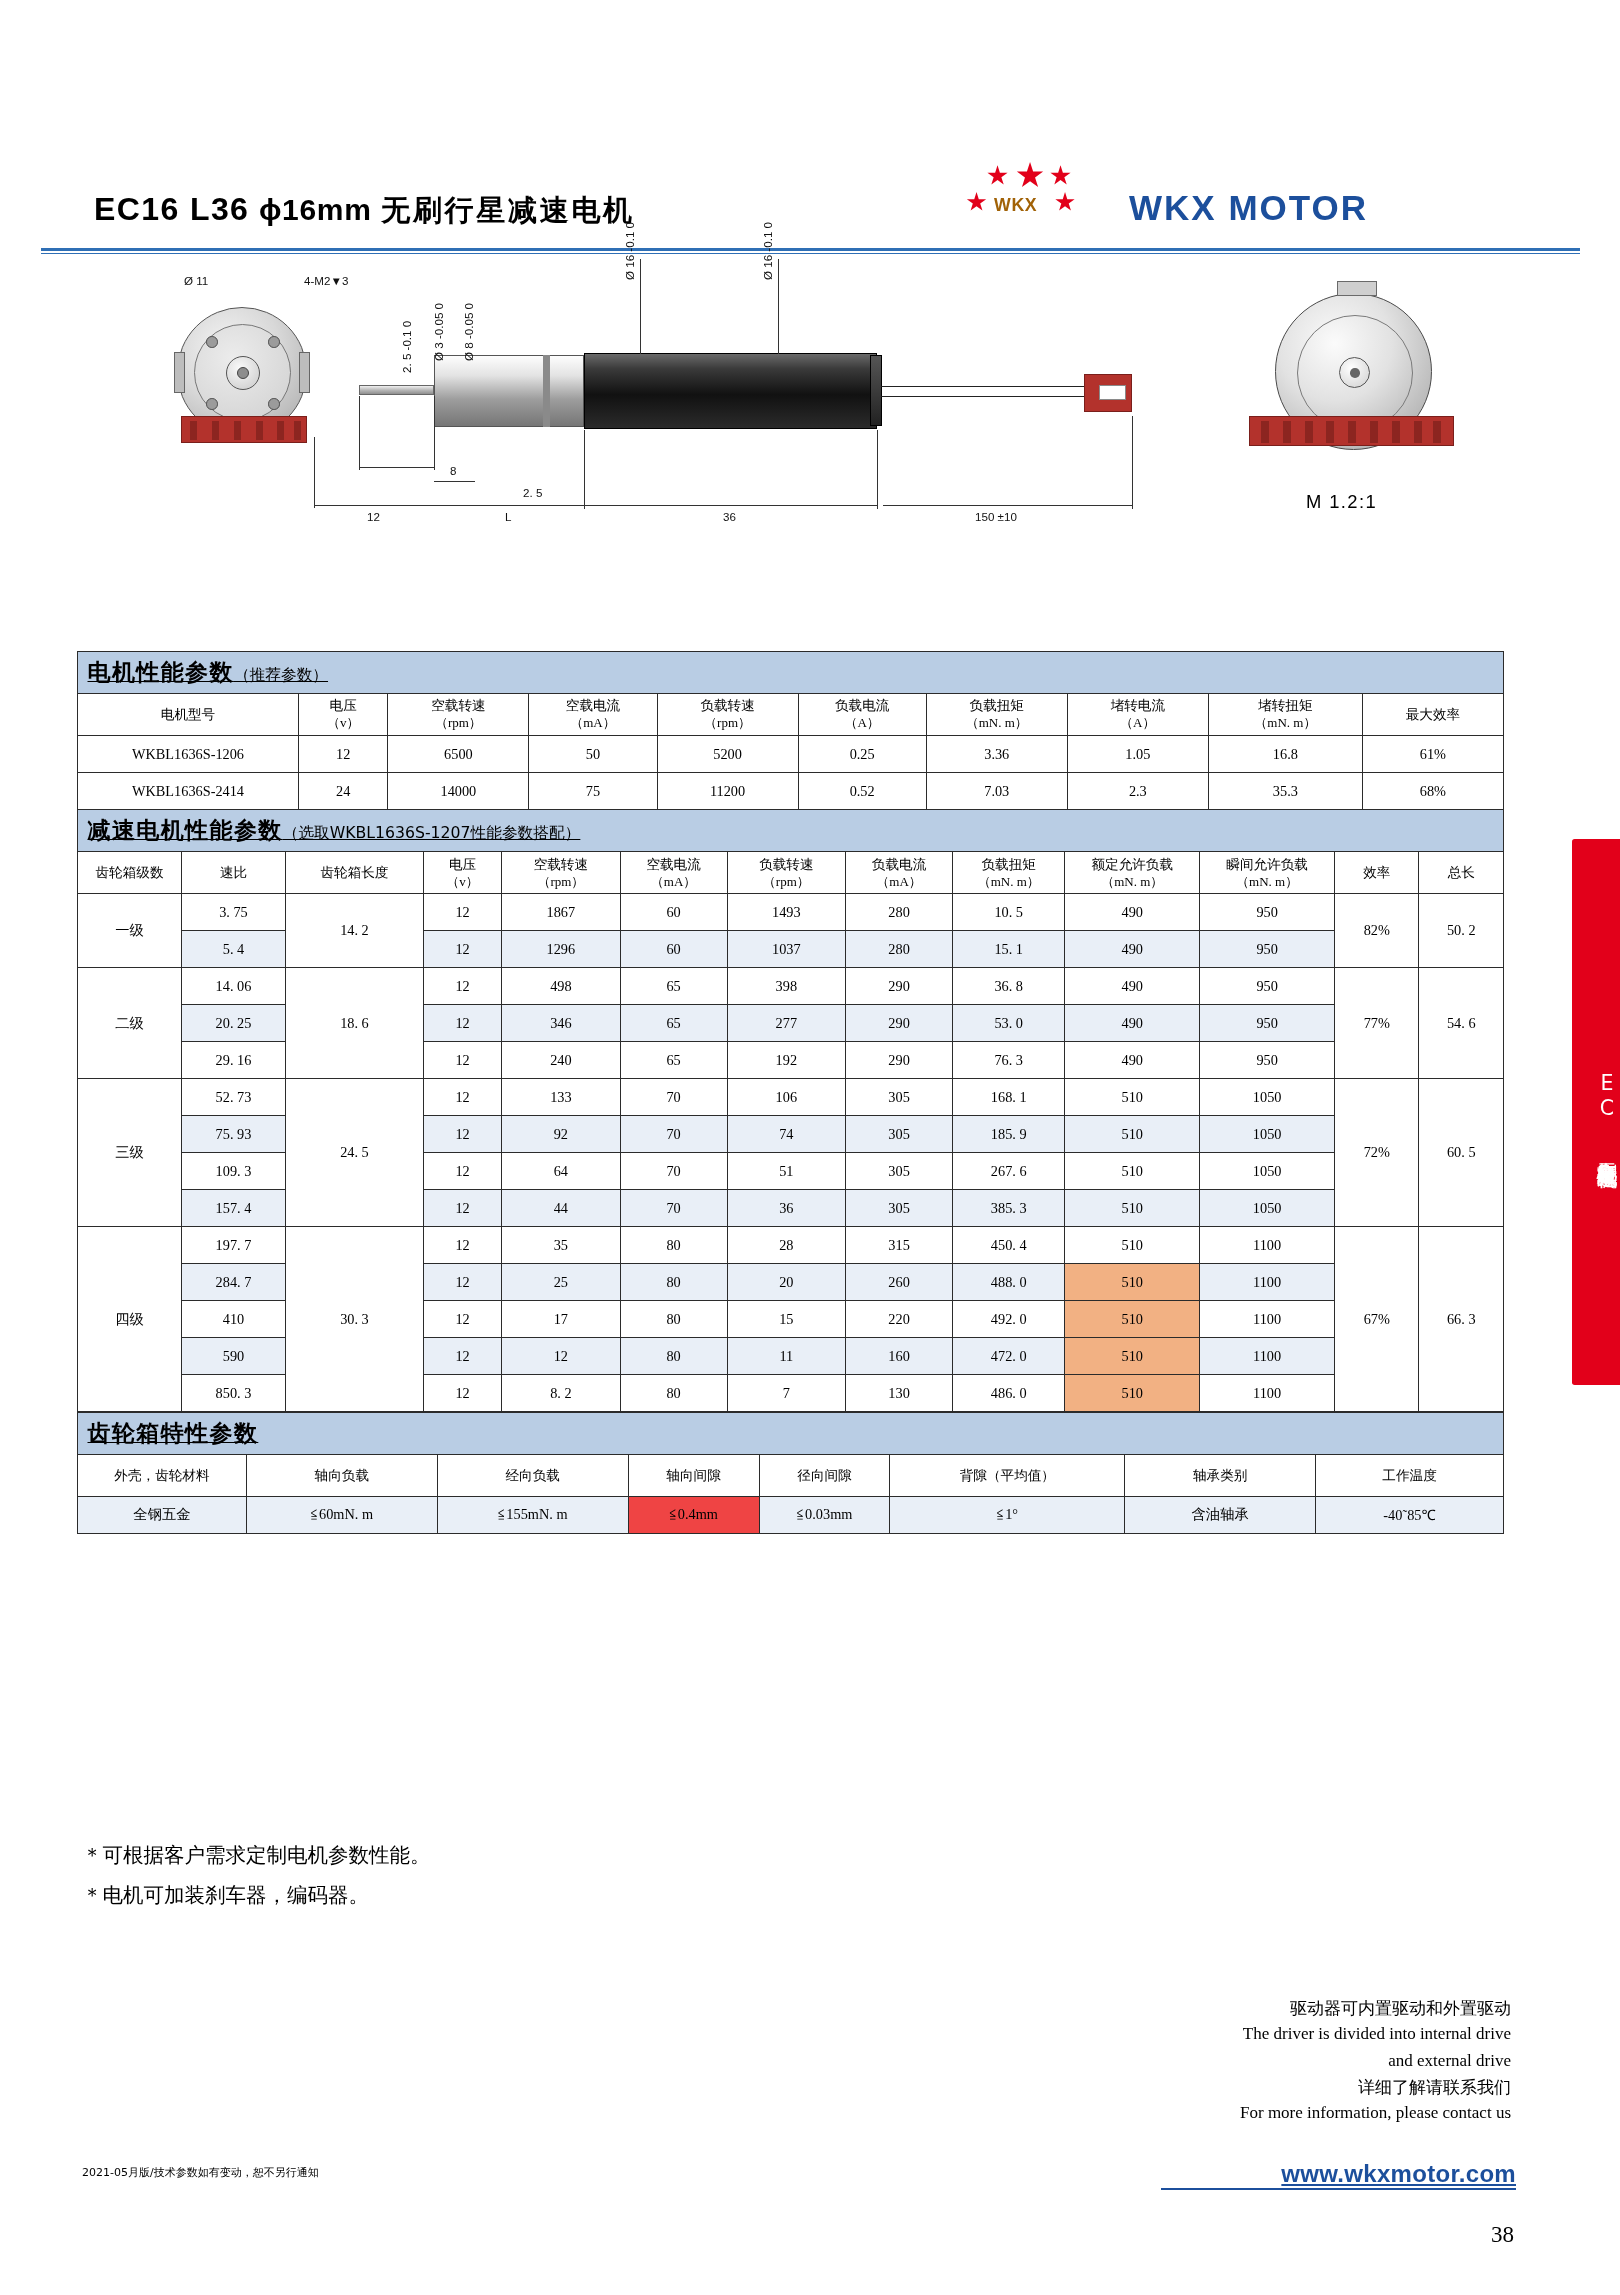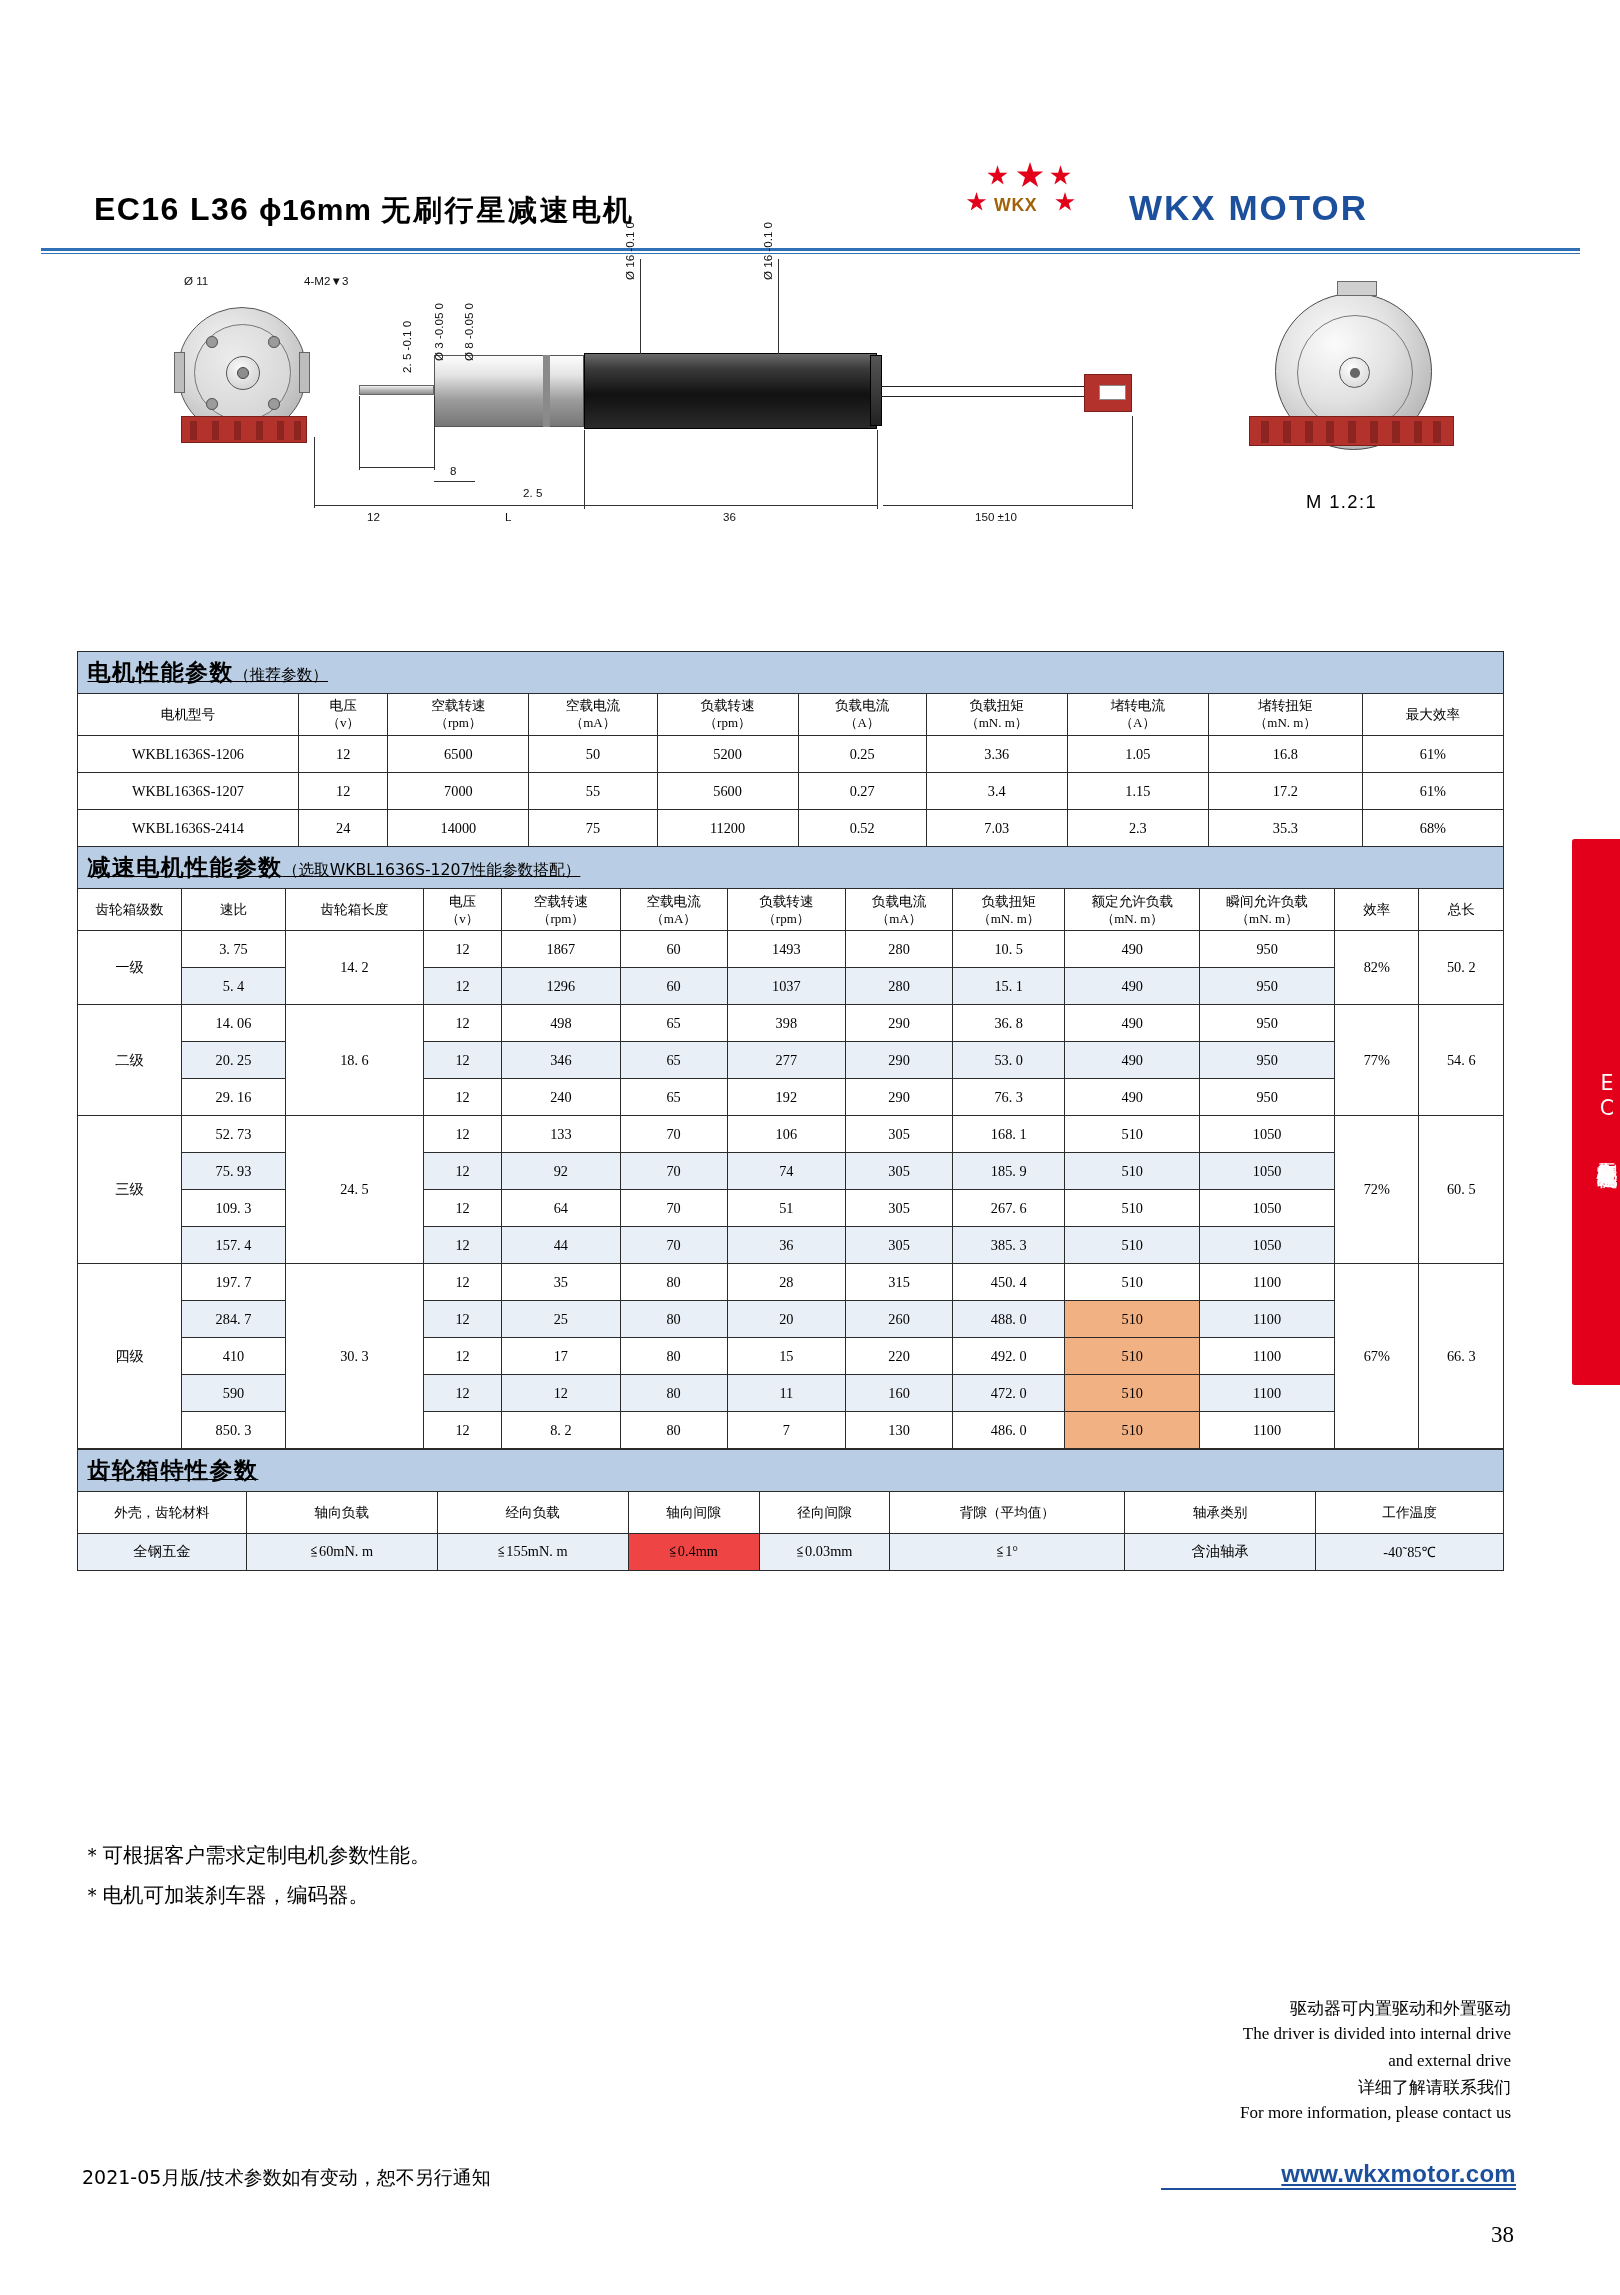--- a/index.html
+++ b/index.html
@@ -269,21 +269,21 @@
     font-size: 17px;
     line-height: 1.55;
     color: #000;
   }
   .contact .cnline { font-family: "DejaVu Sans", sans-serif; font-size: 17px; }
 
   .footer-left {
     position: absolute;
     left: 82px; top: 2165px;
     font-family: "DejaVu Sans", sans-serif;
-    font-size: 19px;
+    font-size: 11px;
     color: #000;
   }
   .footer-url {
     position: absolute;
     right: 104px; top: 2160px;
     font-family: "Liberation Sans", sans-serif;
     font-weight: bold;
     font-size: 24px;
     color: #1c4f9c;
     letter-spacing: 0.3px;
@@ -475,32 +475,20 @@
           <tr>
             <td>WKBL1636S-1206</td>
             <td>12</td>
             <td>6500</td>
             <td>50</td>
             <td>5200</td>
             <td>0.25</td>
             <td>3.36</td>
             <td>1.05</td>
             <td>16.8</td>
-            <td>61%</td>
-          </tr>
-          <tr>
-            <td>WKBL1636S-1207</td>
-            <td>12</td>
-            <td>7000</td>
-            <td>55</td>
-            <td>5600</td>
-            <td>0.27</td>
-            <td>3.4</td>
-            <td>1.15</td>
-            <td>17.2</td>
             <td>61%</td>
           </tr>
           <tr>
             <td>WKBL1636S-2414</td>
             <td>24</td>
             <td>14000</td>
             <td>75</td>
             <td>11200</td>
             <td>0.52</td>
             <td>7.03</td>

